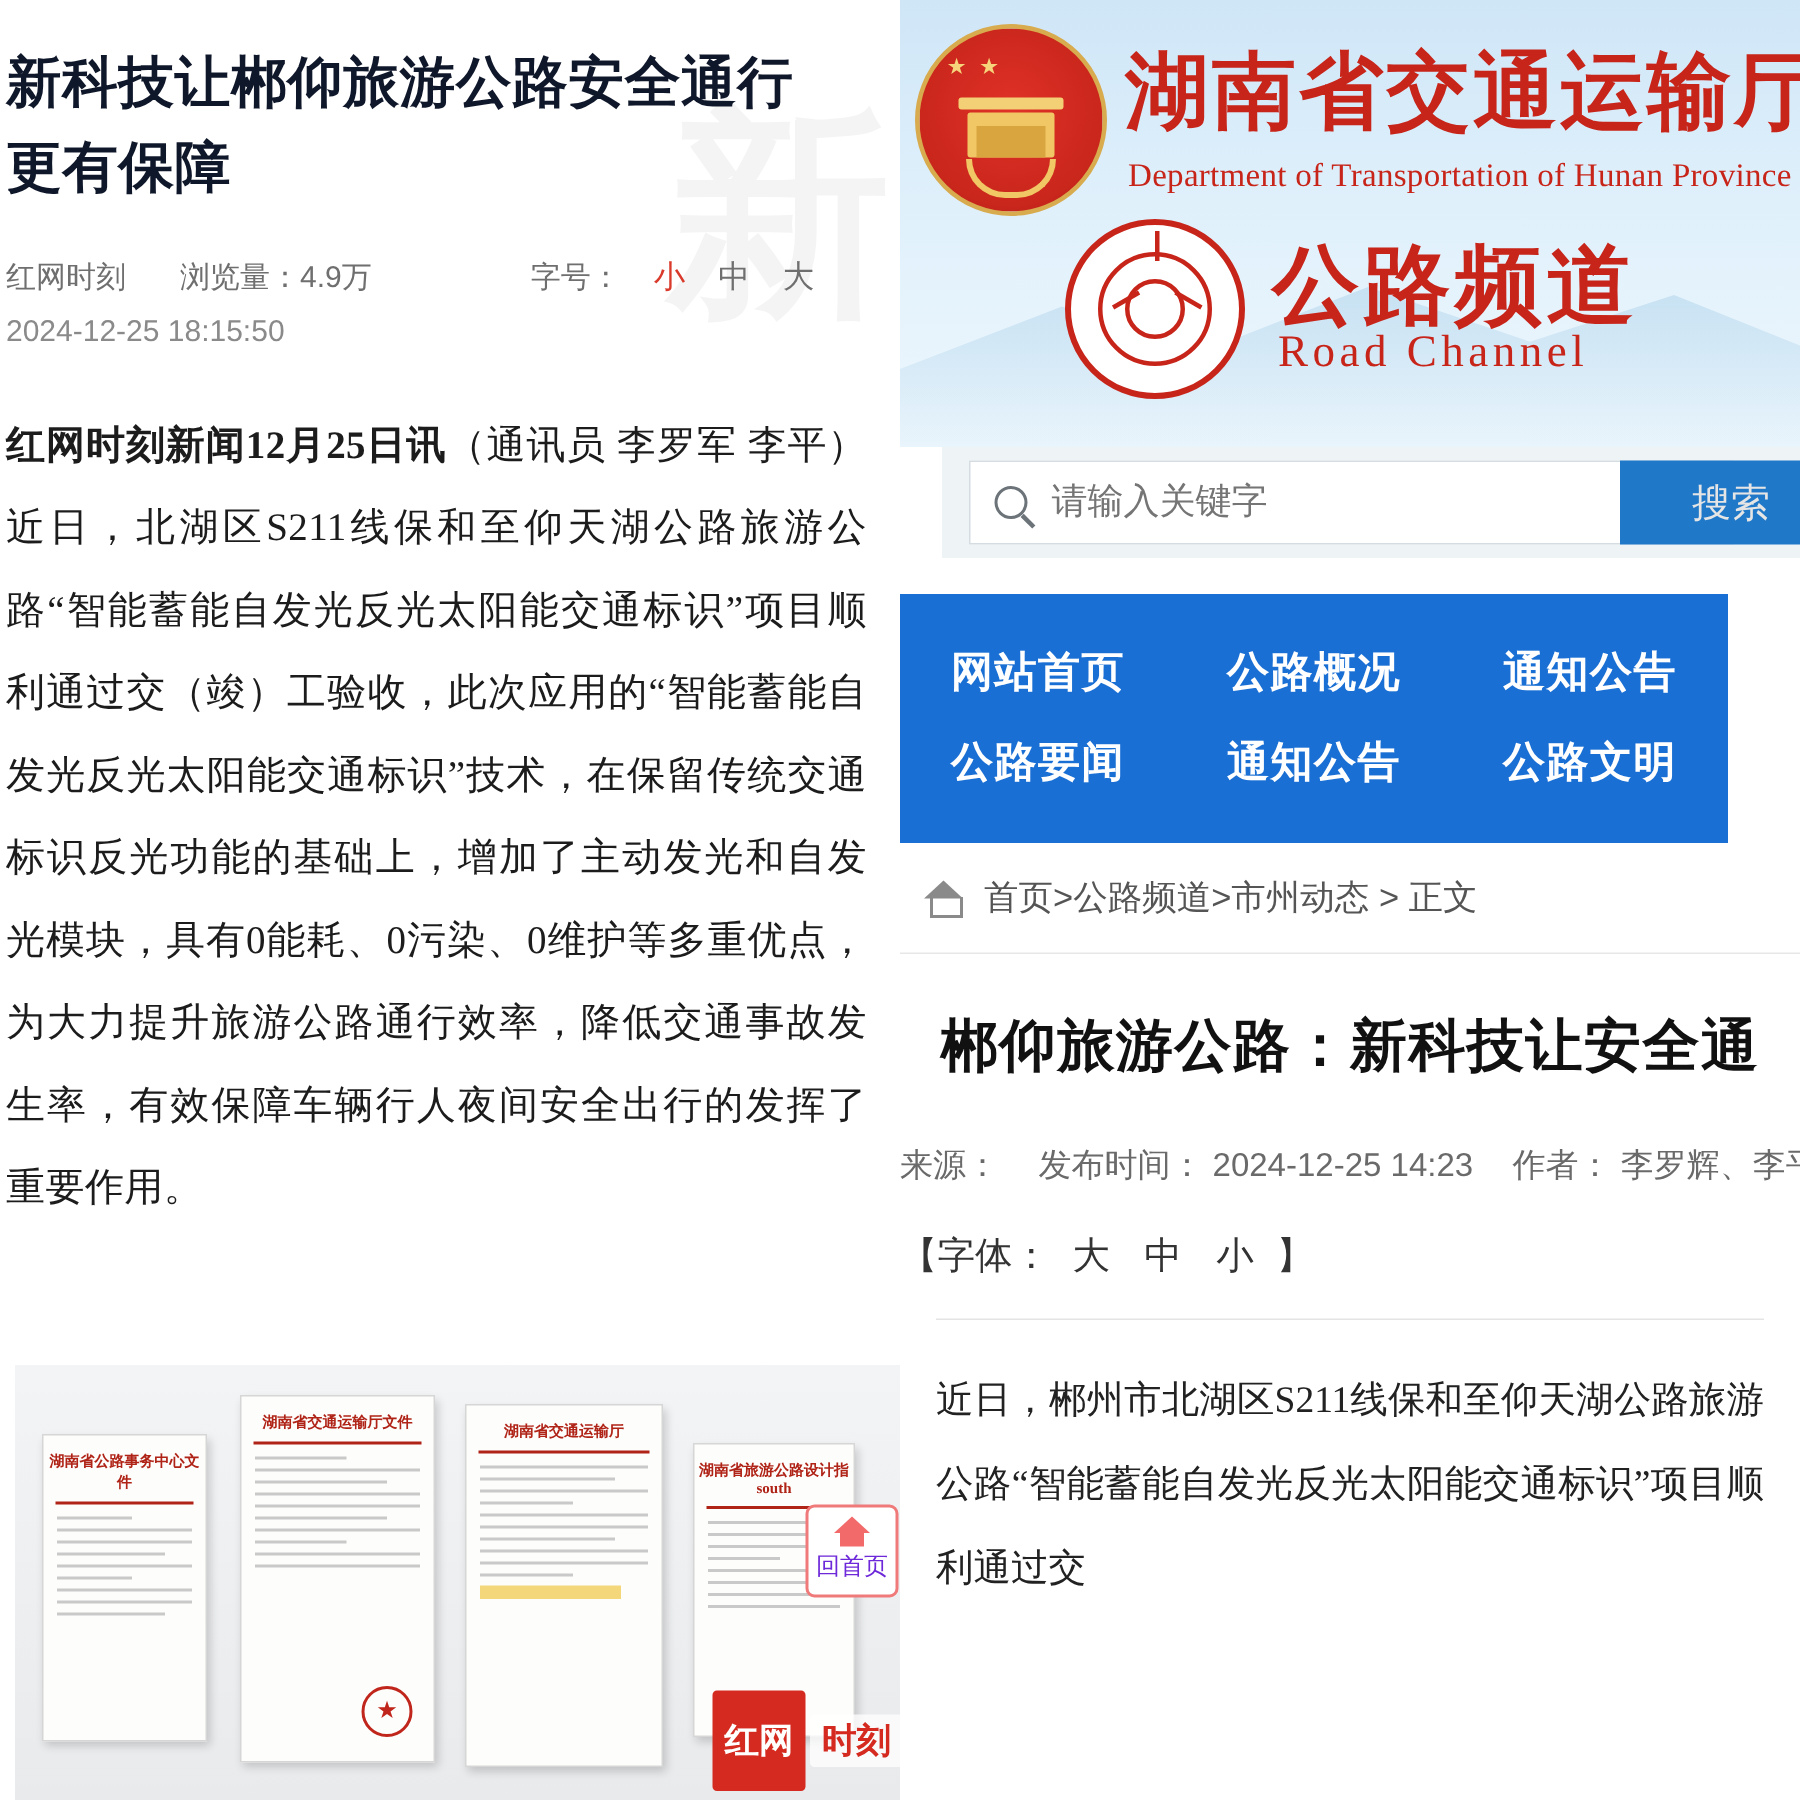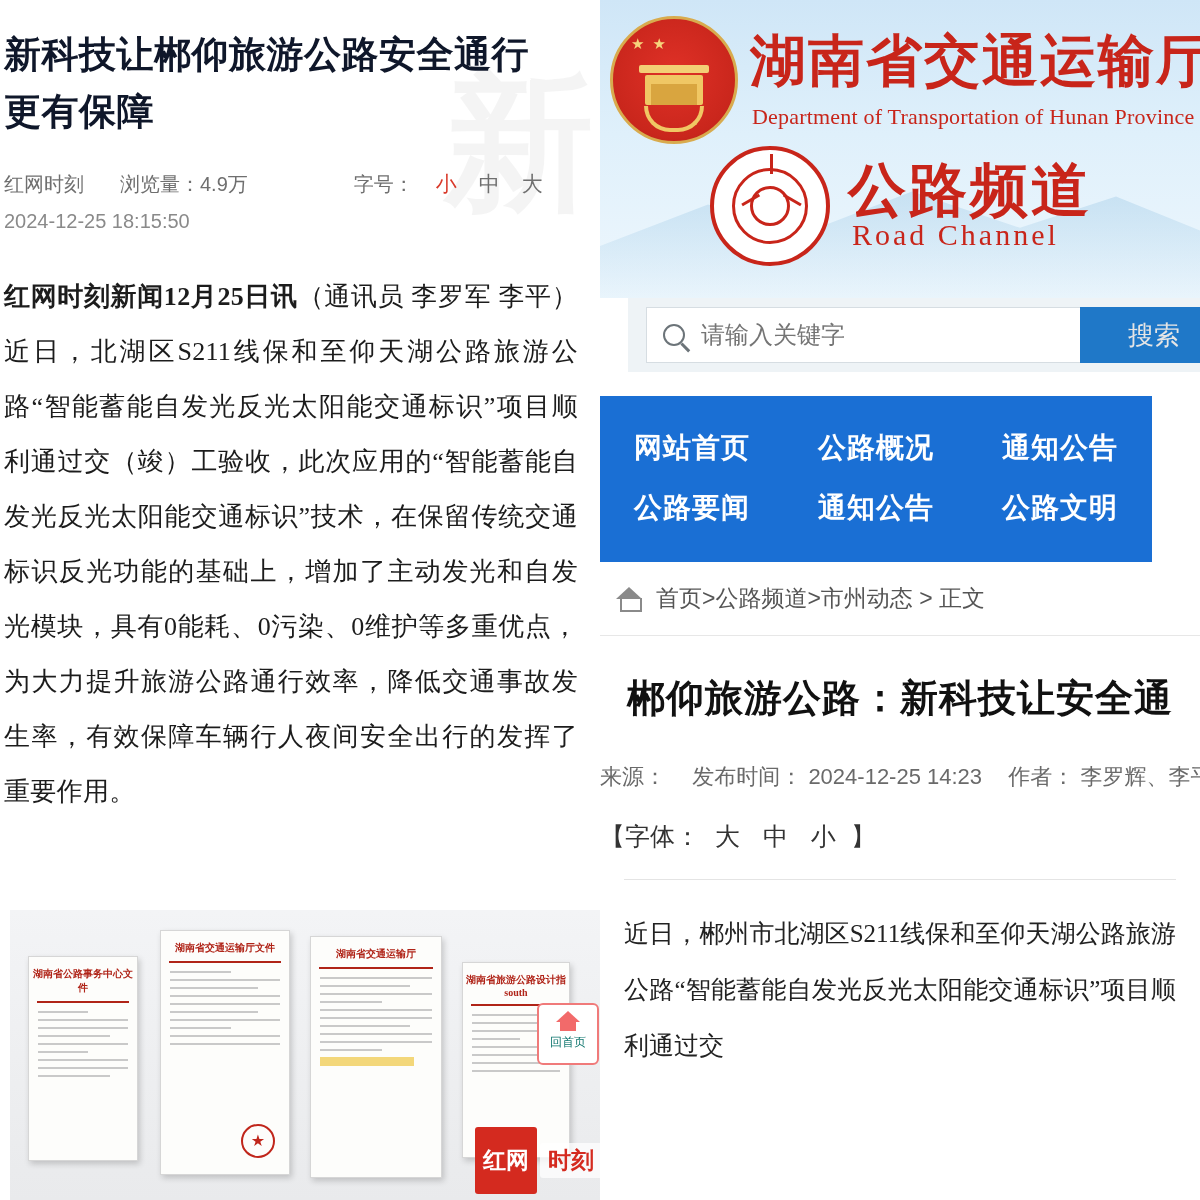--- a/index.html
+++ b/index.html
@@ -146,21 +146,21 @@
     margin: 6px auto 0 auto;
     width: 0; height: 0;
     border-left: 12px solid transparent;
     border-right: 12px solid transparent;
     border-bottom: 11px solid #f26a6a;
   }
   .backtop .house-body {
     width: 16px; height: 9px; background: #f26a6a; margin: 0 auto;
   }
   .backtop span {
-    display: block; color: #0f766e; font-size: 12px; margin-top: 3px;
+    display: block; color: #6d28d9; font-size: 16px; margin-top: 3px;
   }
   .left-ghost {
     position: absolute;
     right: 6px; top: 44px;
     font-size: 150px;
     color: rgba(0,0,0,0.045);
     font-weight: bold;
     font-family: "Liberation Serif", serif;
     pointer-events: none;
   }

